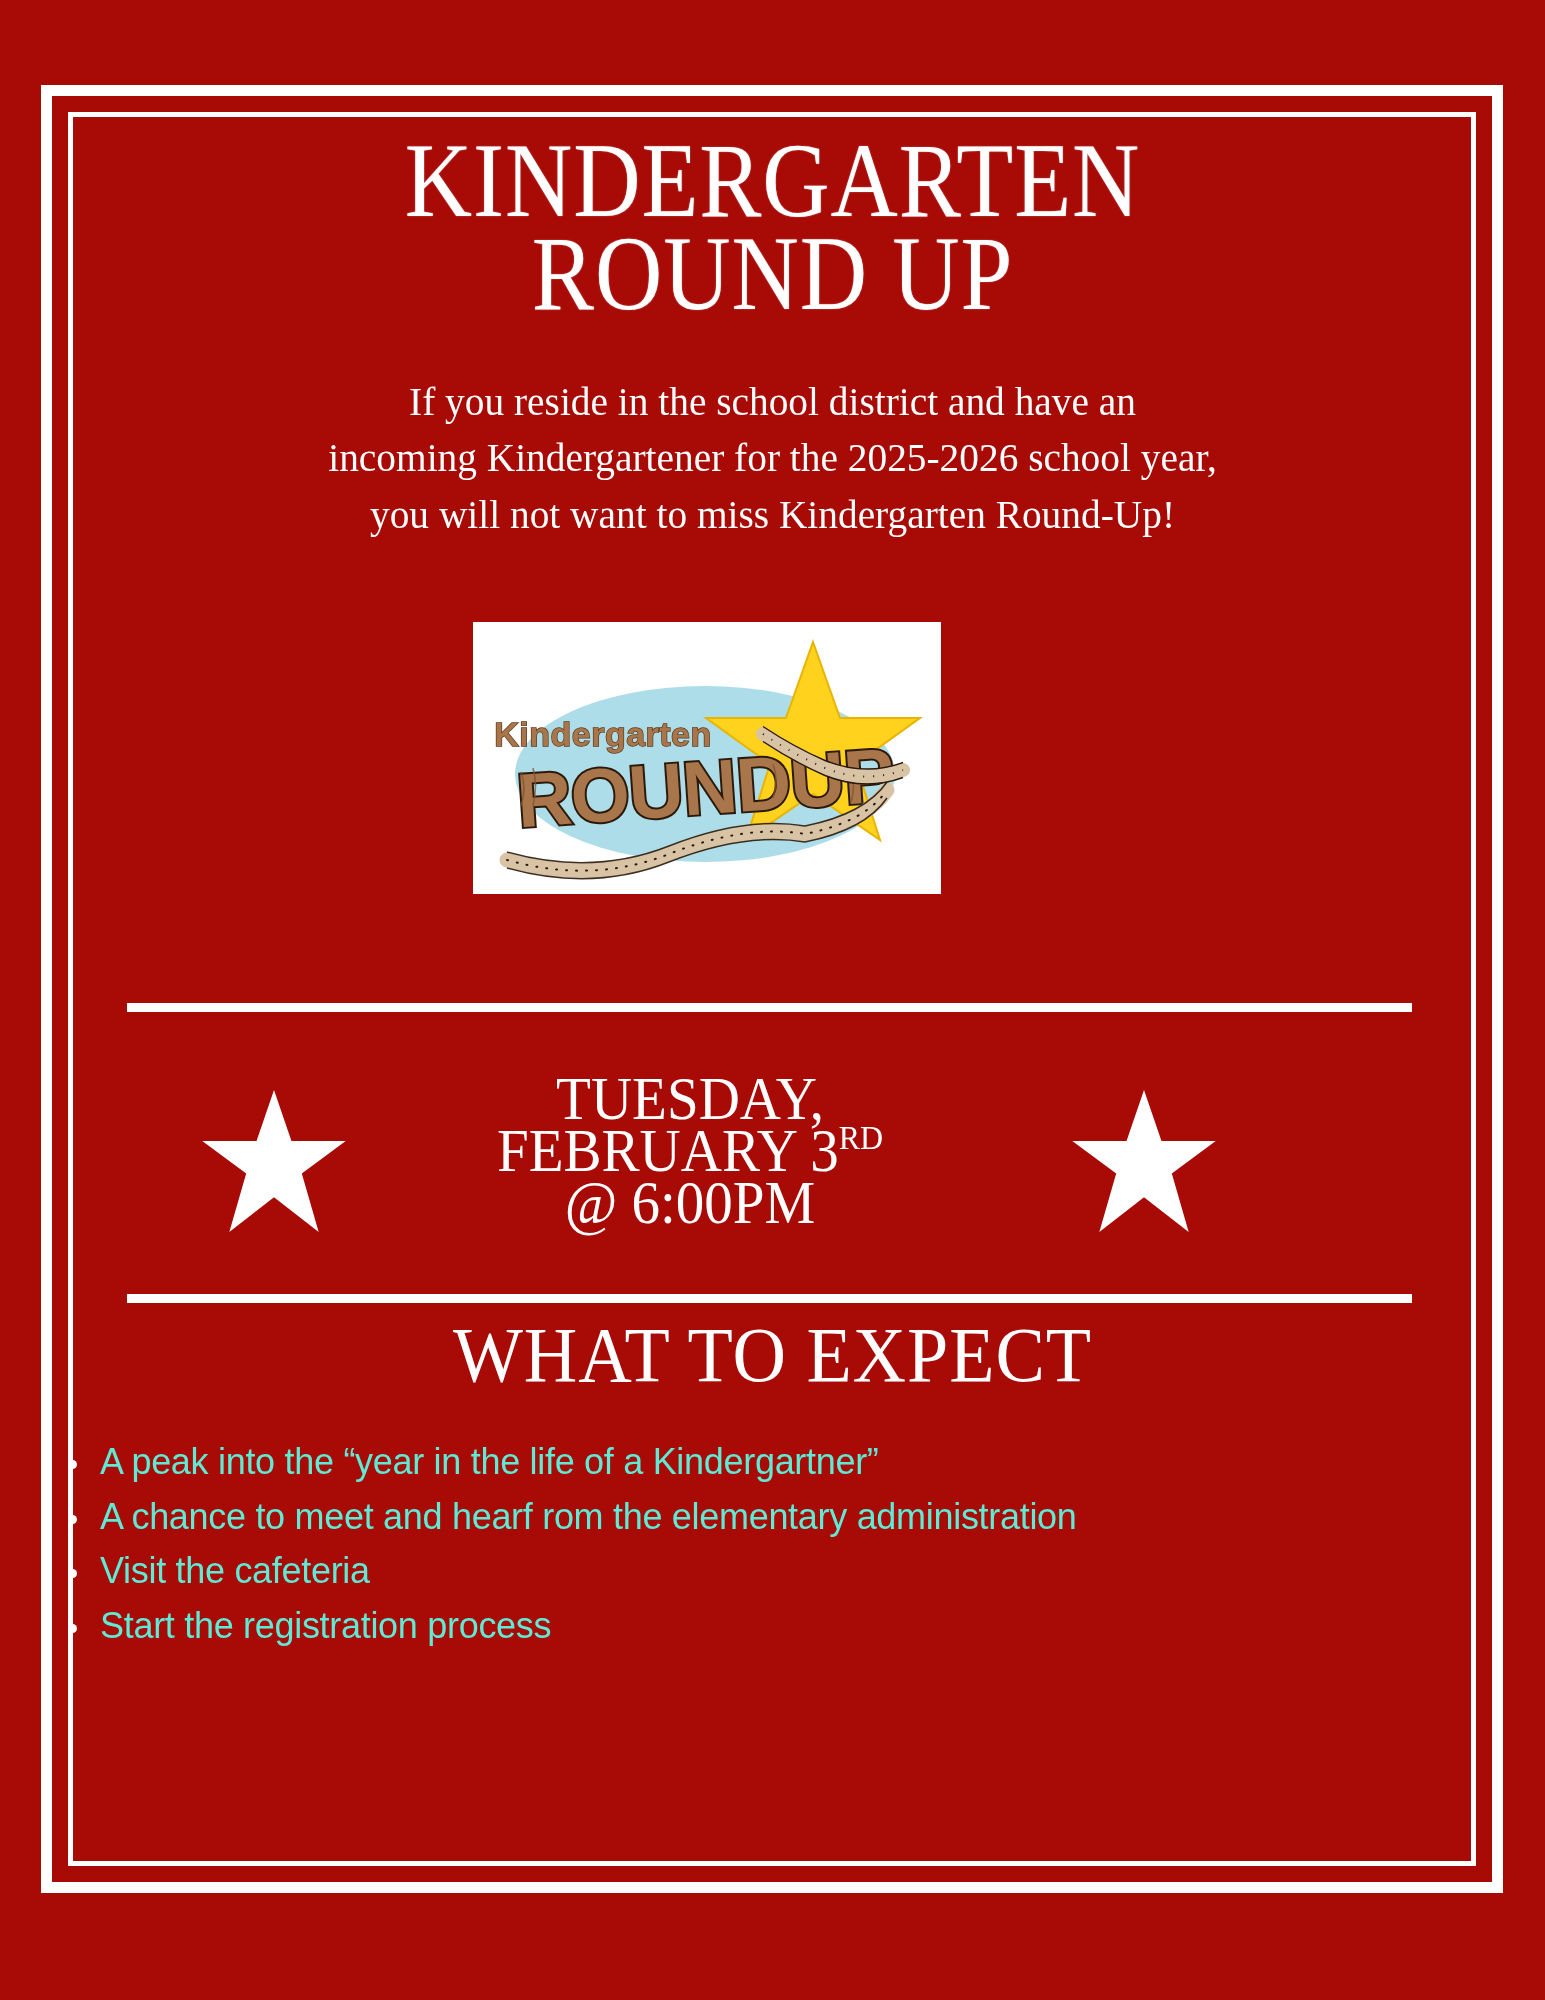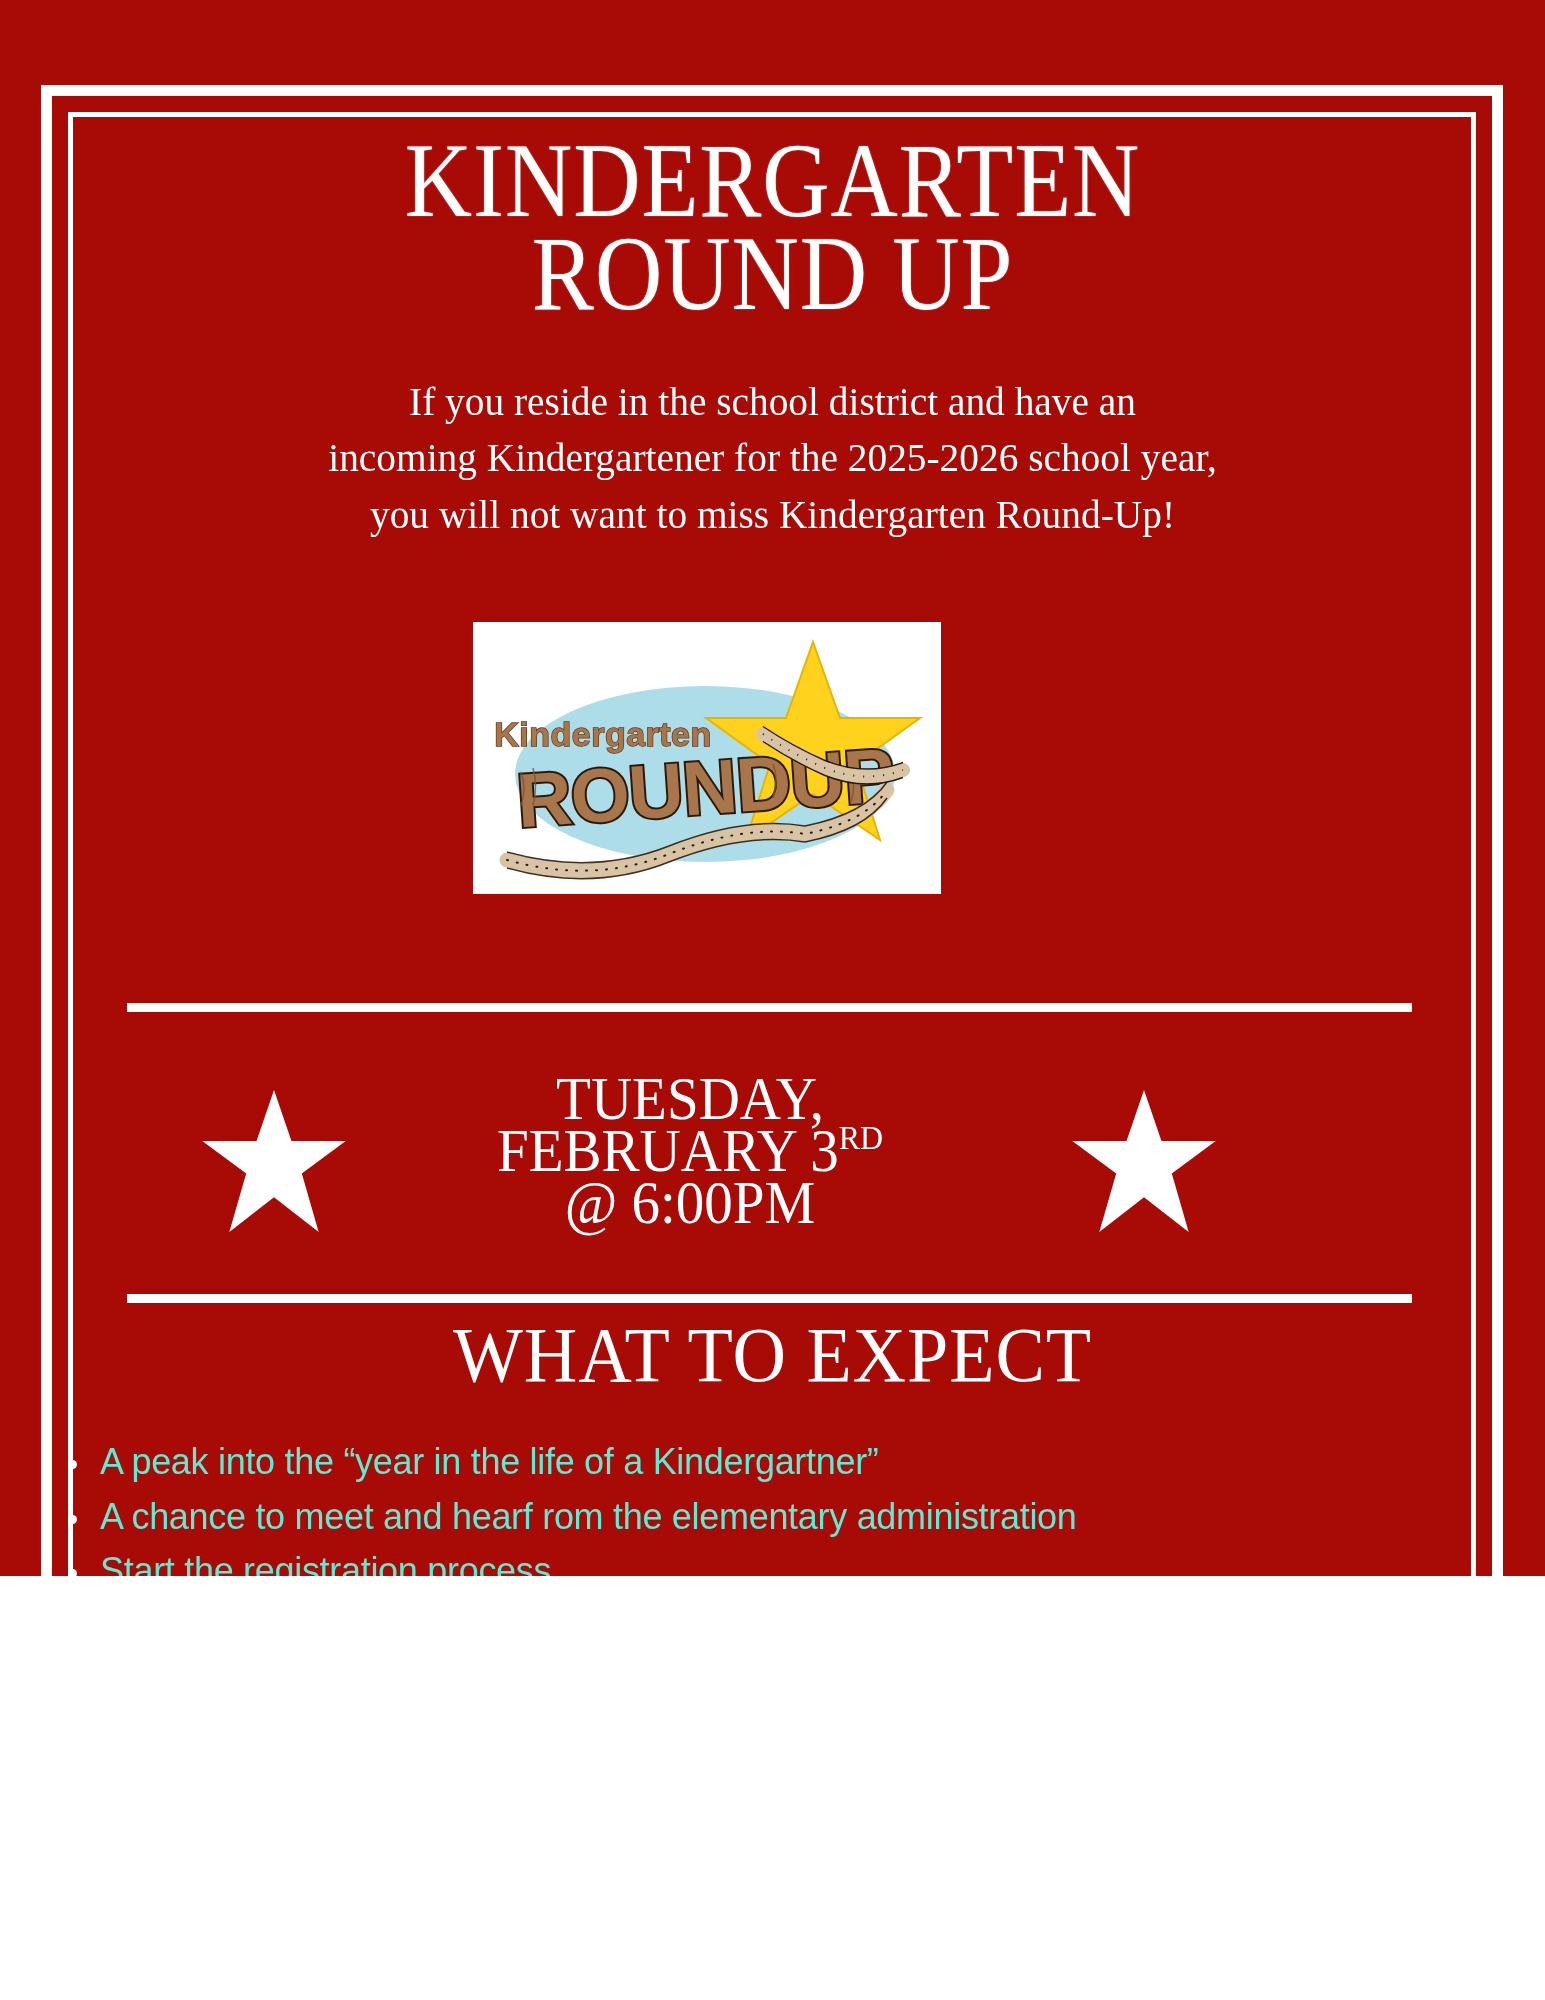--- a/index.html
+++ b/index.html
@@ -3,21 +3,21 @@
 <meta charset="utf-8">
 <style>
   html, body {
     margin: 0;
     padding: 0;
     background: #ffffff;
   }
   .flyer {
     position: relative;
     width: 1545px;
-    height: 1576px;
+    height: 2000px;
     background: #a80a06;
     overflow: hidden;
     font-family: "Liberation Serif", "DejaVu Serif", serif;
   }
 
   
   .frame-outer {
     position: absolute;
     left: 41px;
     top: 85px;
@@ -254,16 +254,17 @@
     <span class="date-line">TUESDAY,</span>
     <span class="date-line"><span>FEBRUARY 3</span><sup>RD</sup></span>
     <span class="date-line">@ 6:00PM</span>
   </div>
 
   <div class="expect-heading">WHAT TO EXPECT</div>
 
   <ul class="bullets">
     <li>A peak into the “year in the life of a Kindergartner”</li>
     <li>A chance to meet and hearf rom the elementary administration</li>
+    <li>Visit the cafeteria</li>
     <li>Start the registration process</li>
   </ul>
 
 </div>
 
 </body></html>

